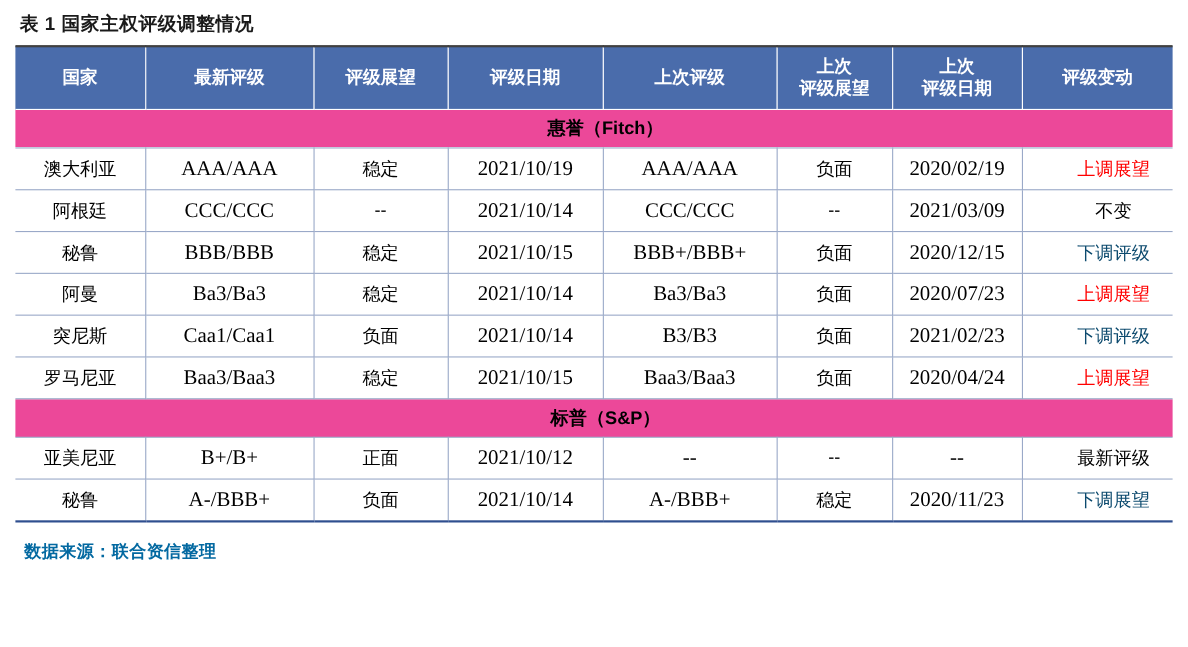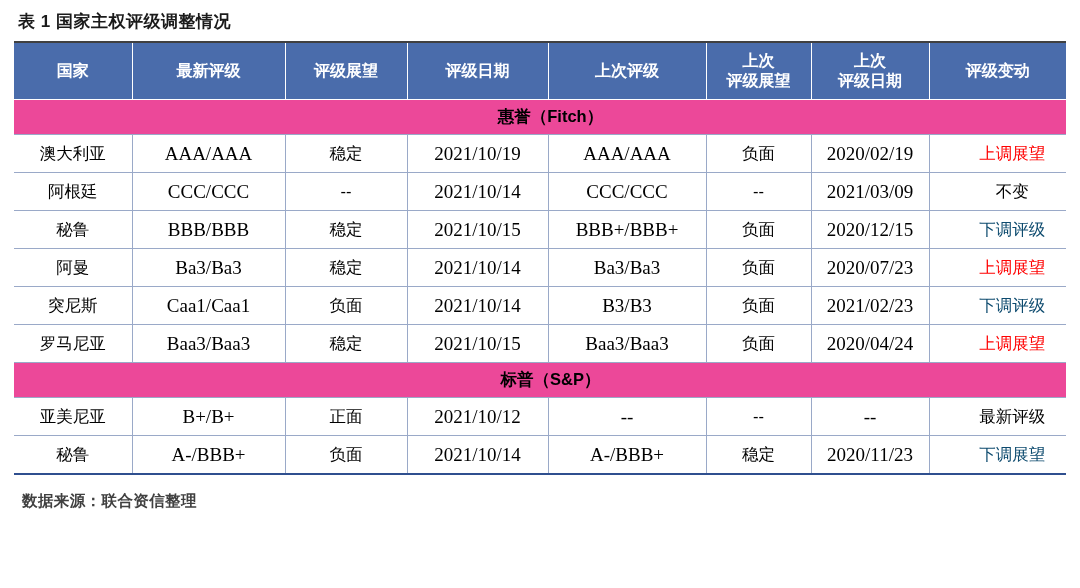--- a/index.html
+++ b/index.html
@@ -92,21 +92,21 @@
   .chg-down { color: #0c4a6e; font-family: "Liberation Sans", sans-serif; font-size: 16.5px; }
   .chg-none { color: #000000; font-family: Liberation Mono, monospace; font-size: 16.5px; }
 
   tbody tr.last-row td { border-bottom: 2px solid #2f4f8f; }
 
   .source {
     margin: 16px 0 0 8px;
     font-family: "Liberation Serif", serif;
     font-weight: bold;
     font-size: 15.5px;
-    color: #404040;
+    color: #0369a1;
     letter-spacing: 0.4px;
   }
 </style>
 </head>
 <body>
 
 <div class="page">
 
   <div class="table-caption">表 1  国家主权评级调整情况</div>
 

